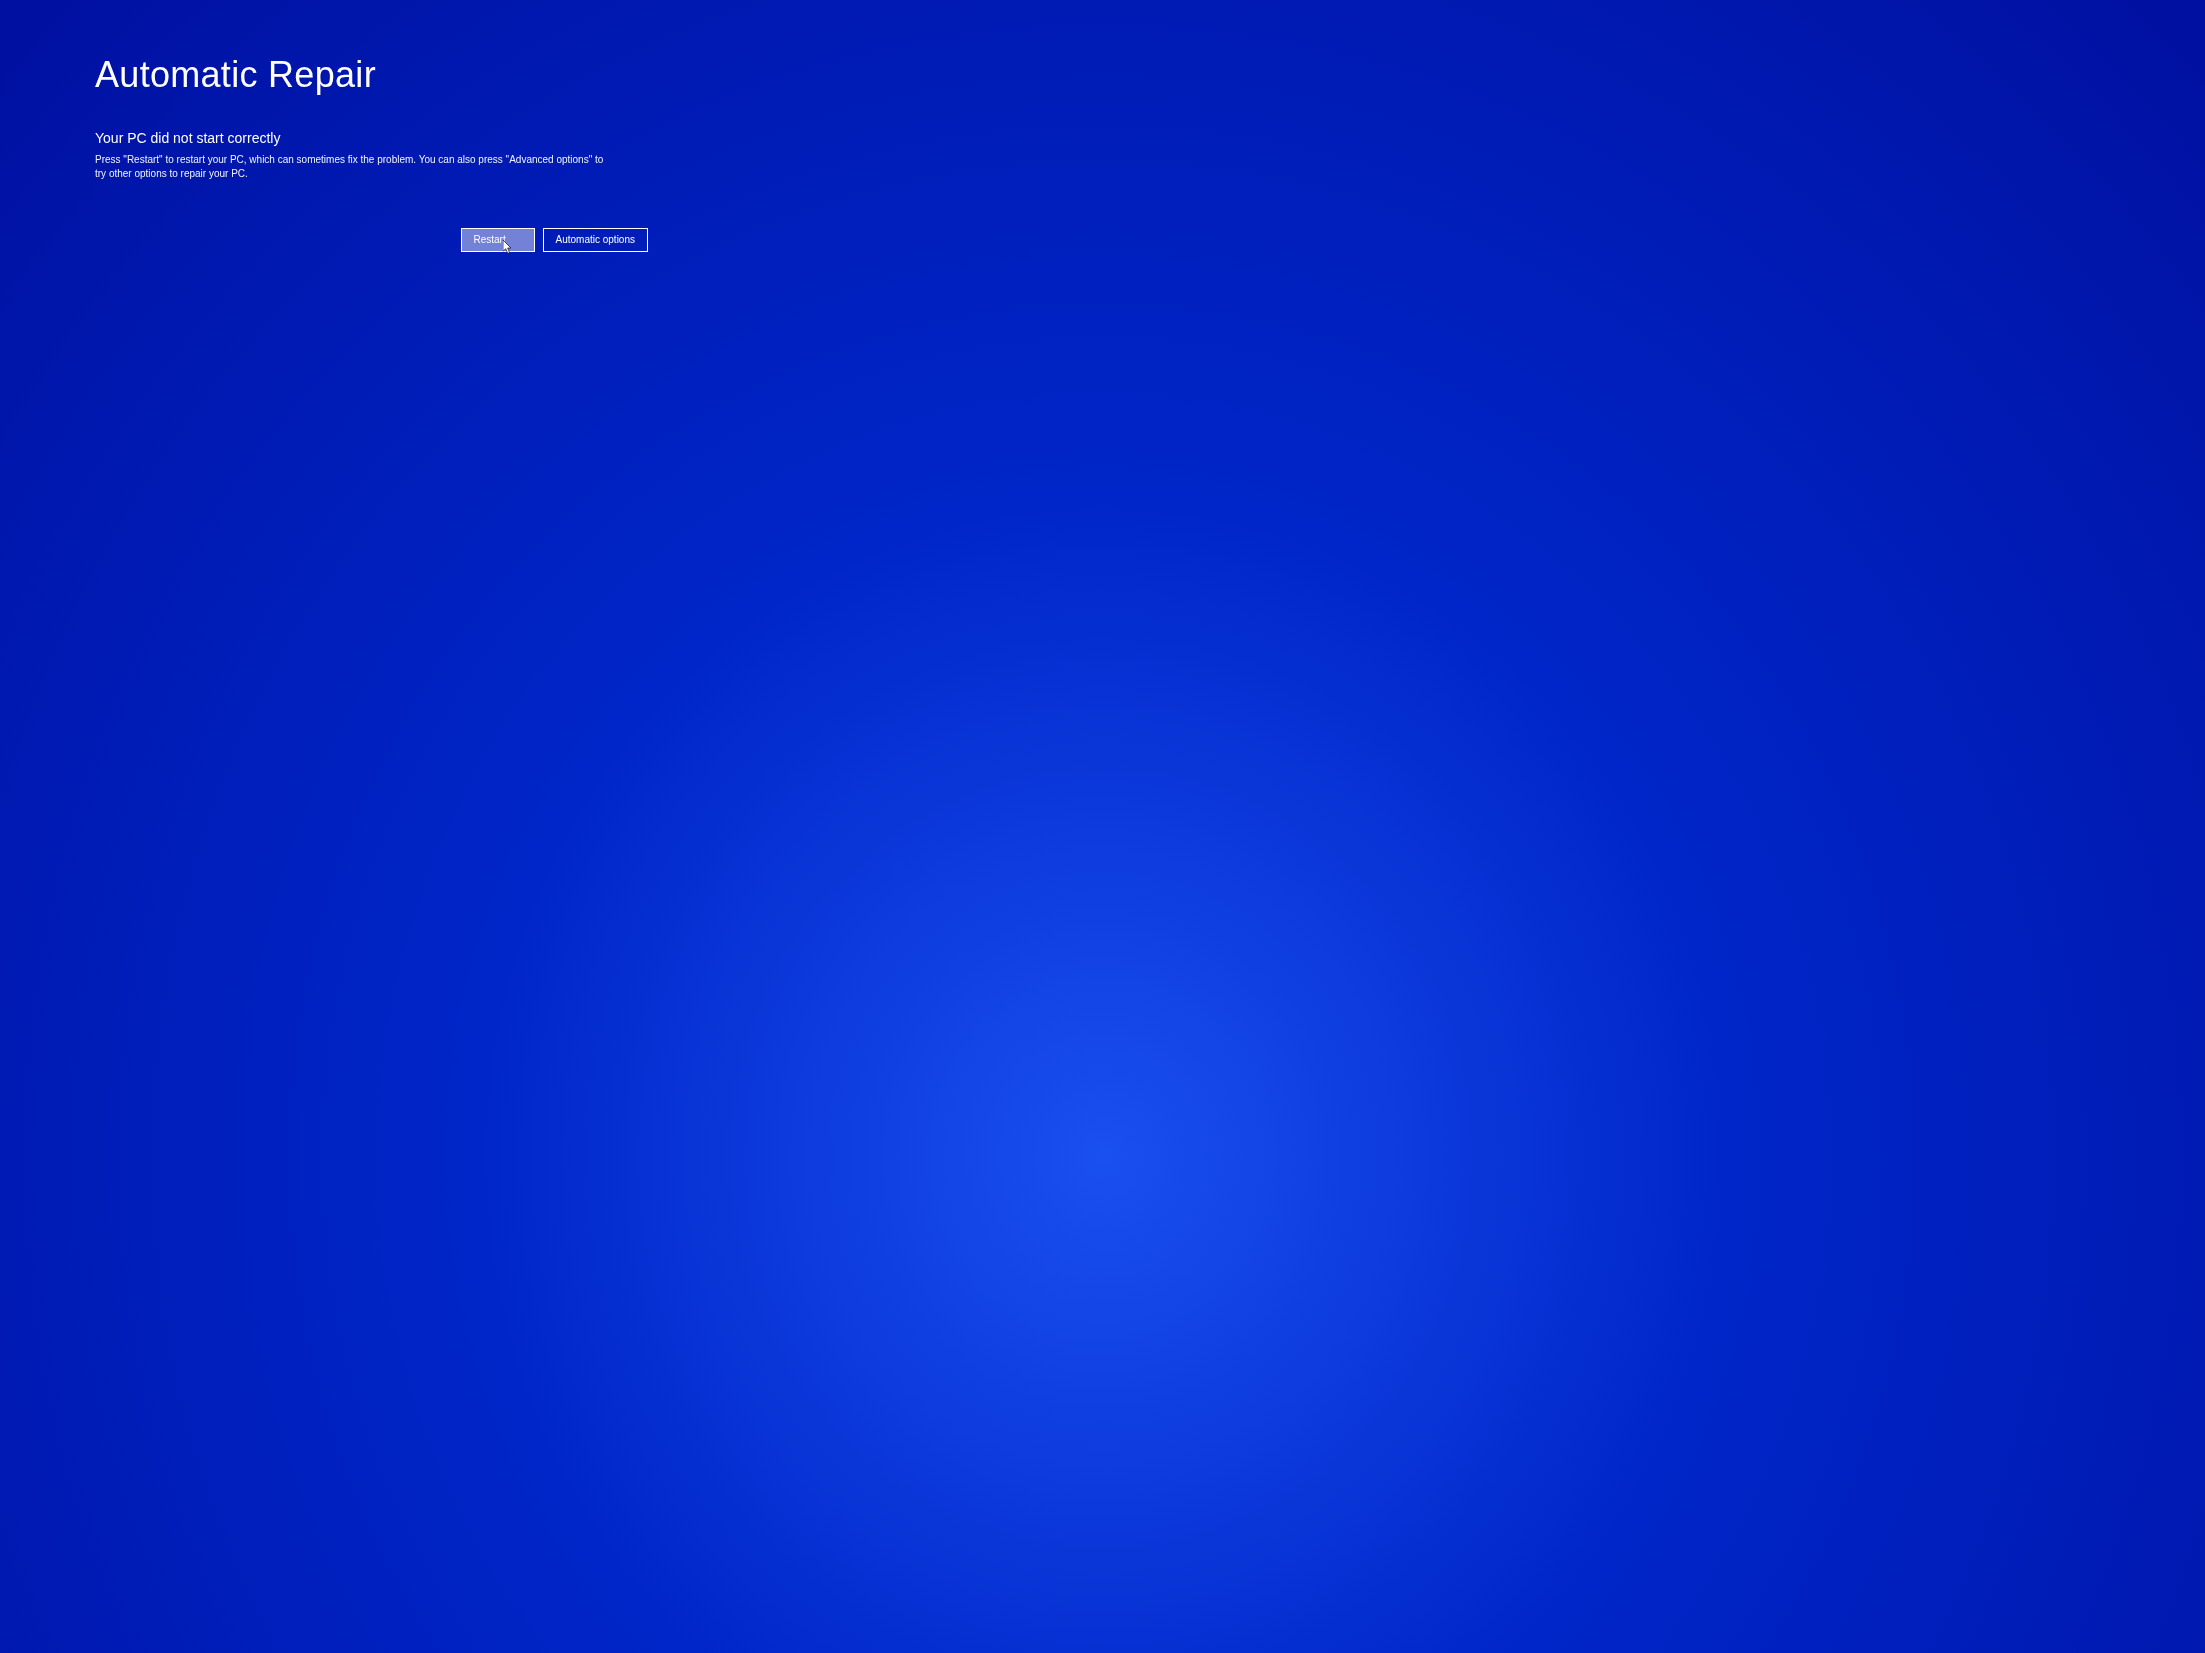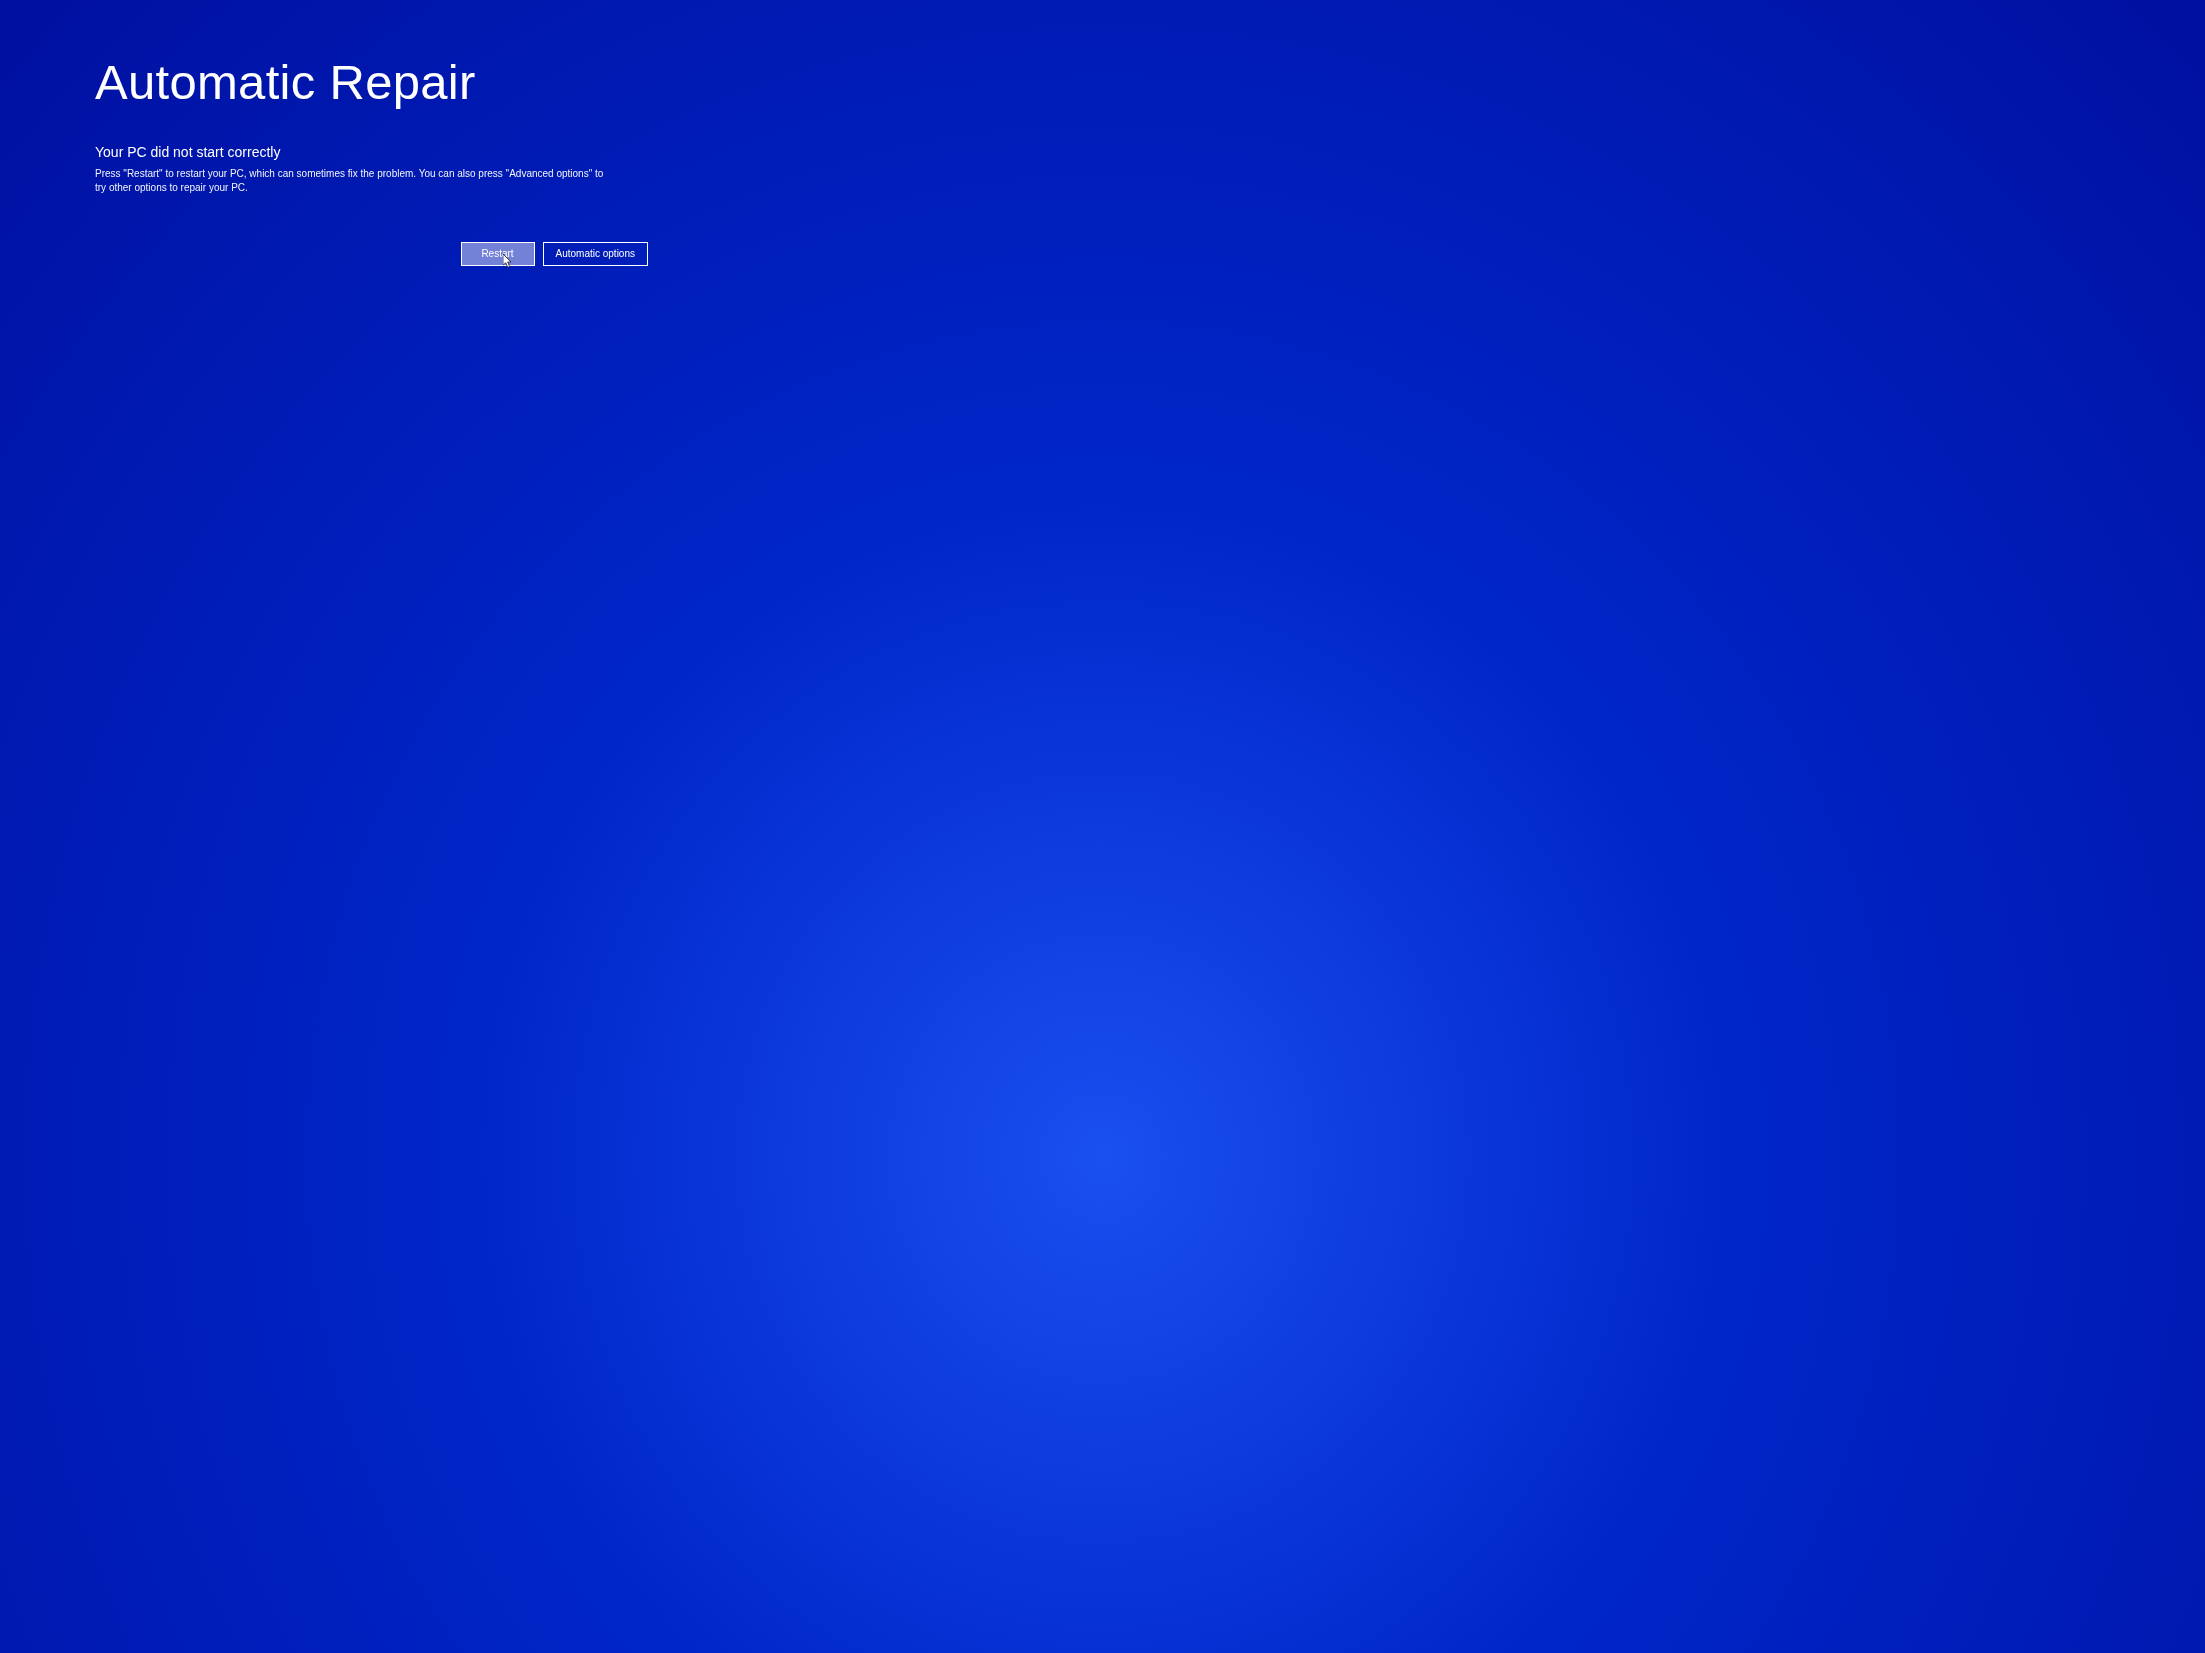--- a/index.html
+++ b/index.html
@@ -14,21 +14,21 @@
       font-family: "Segoe UI Light", "Segoe UI", Arial, sans-serif;
       color: #ffffff;
       overflow: hidden;
       position: relative;
     }
     .content-wrapper {
       padding: 54px 95px 0 95px;
       max-width: 743px;
     }
     .page-title {
-      font-size: 49px;
+      font-size: 36px;
       font-weight: 200;
       margin-bottom: 34px;
       letter-spacing: 0.3px;
     }
     .subtitle {
       font-size: 14px;
       font-weight: 300;
       margin-bottom: 7px;
     }
     .description {
@@ -48,21 +48,21 @@
     }
     .win-button {
       min-width: 74px;
       padding: 5.4px 12px;
       font-size: 10px;
       font-weight: 400;
       font-family: "Segoe UI", Arial, sans-serif;
       background: transparent;
       border: 1.4px solid #ffffff;
       color: #ffffff;
-      text-align: center;
+      text-align: left;
       cursor: pointer;
     }
     .win-button.focused {
       background: rgba(255, 255, 255, 0.45);
       border: 1.4px solid #ffffff;
     }
     .cursor {
       position: absolute;
       left: 408px;
       top: 12px;

